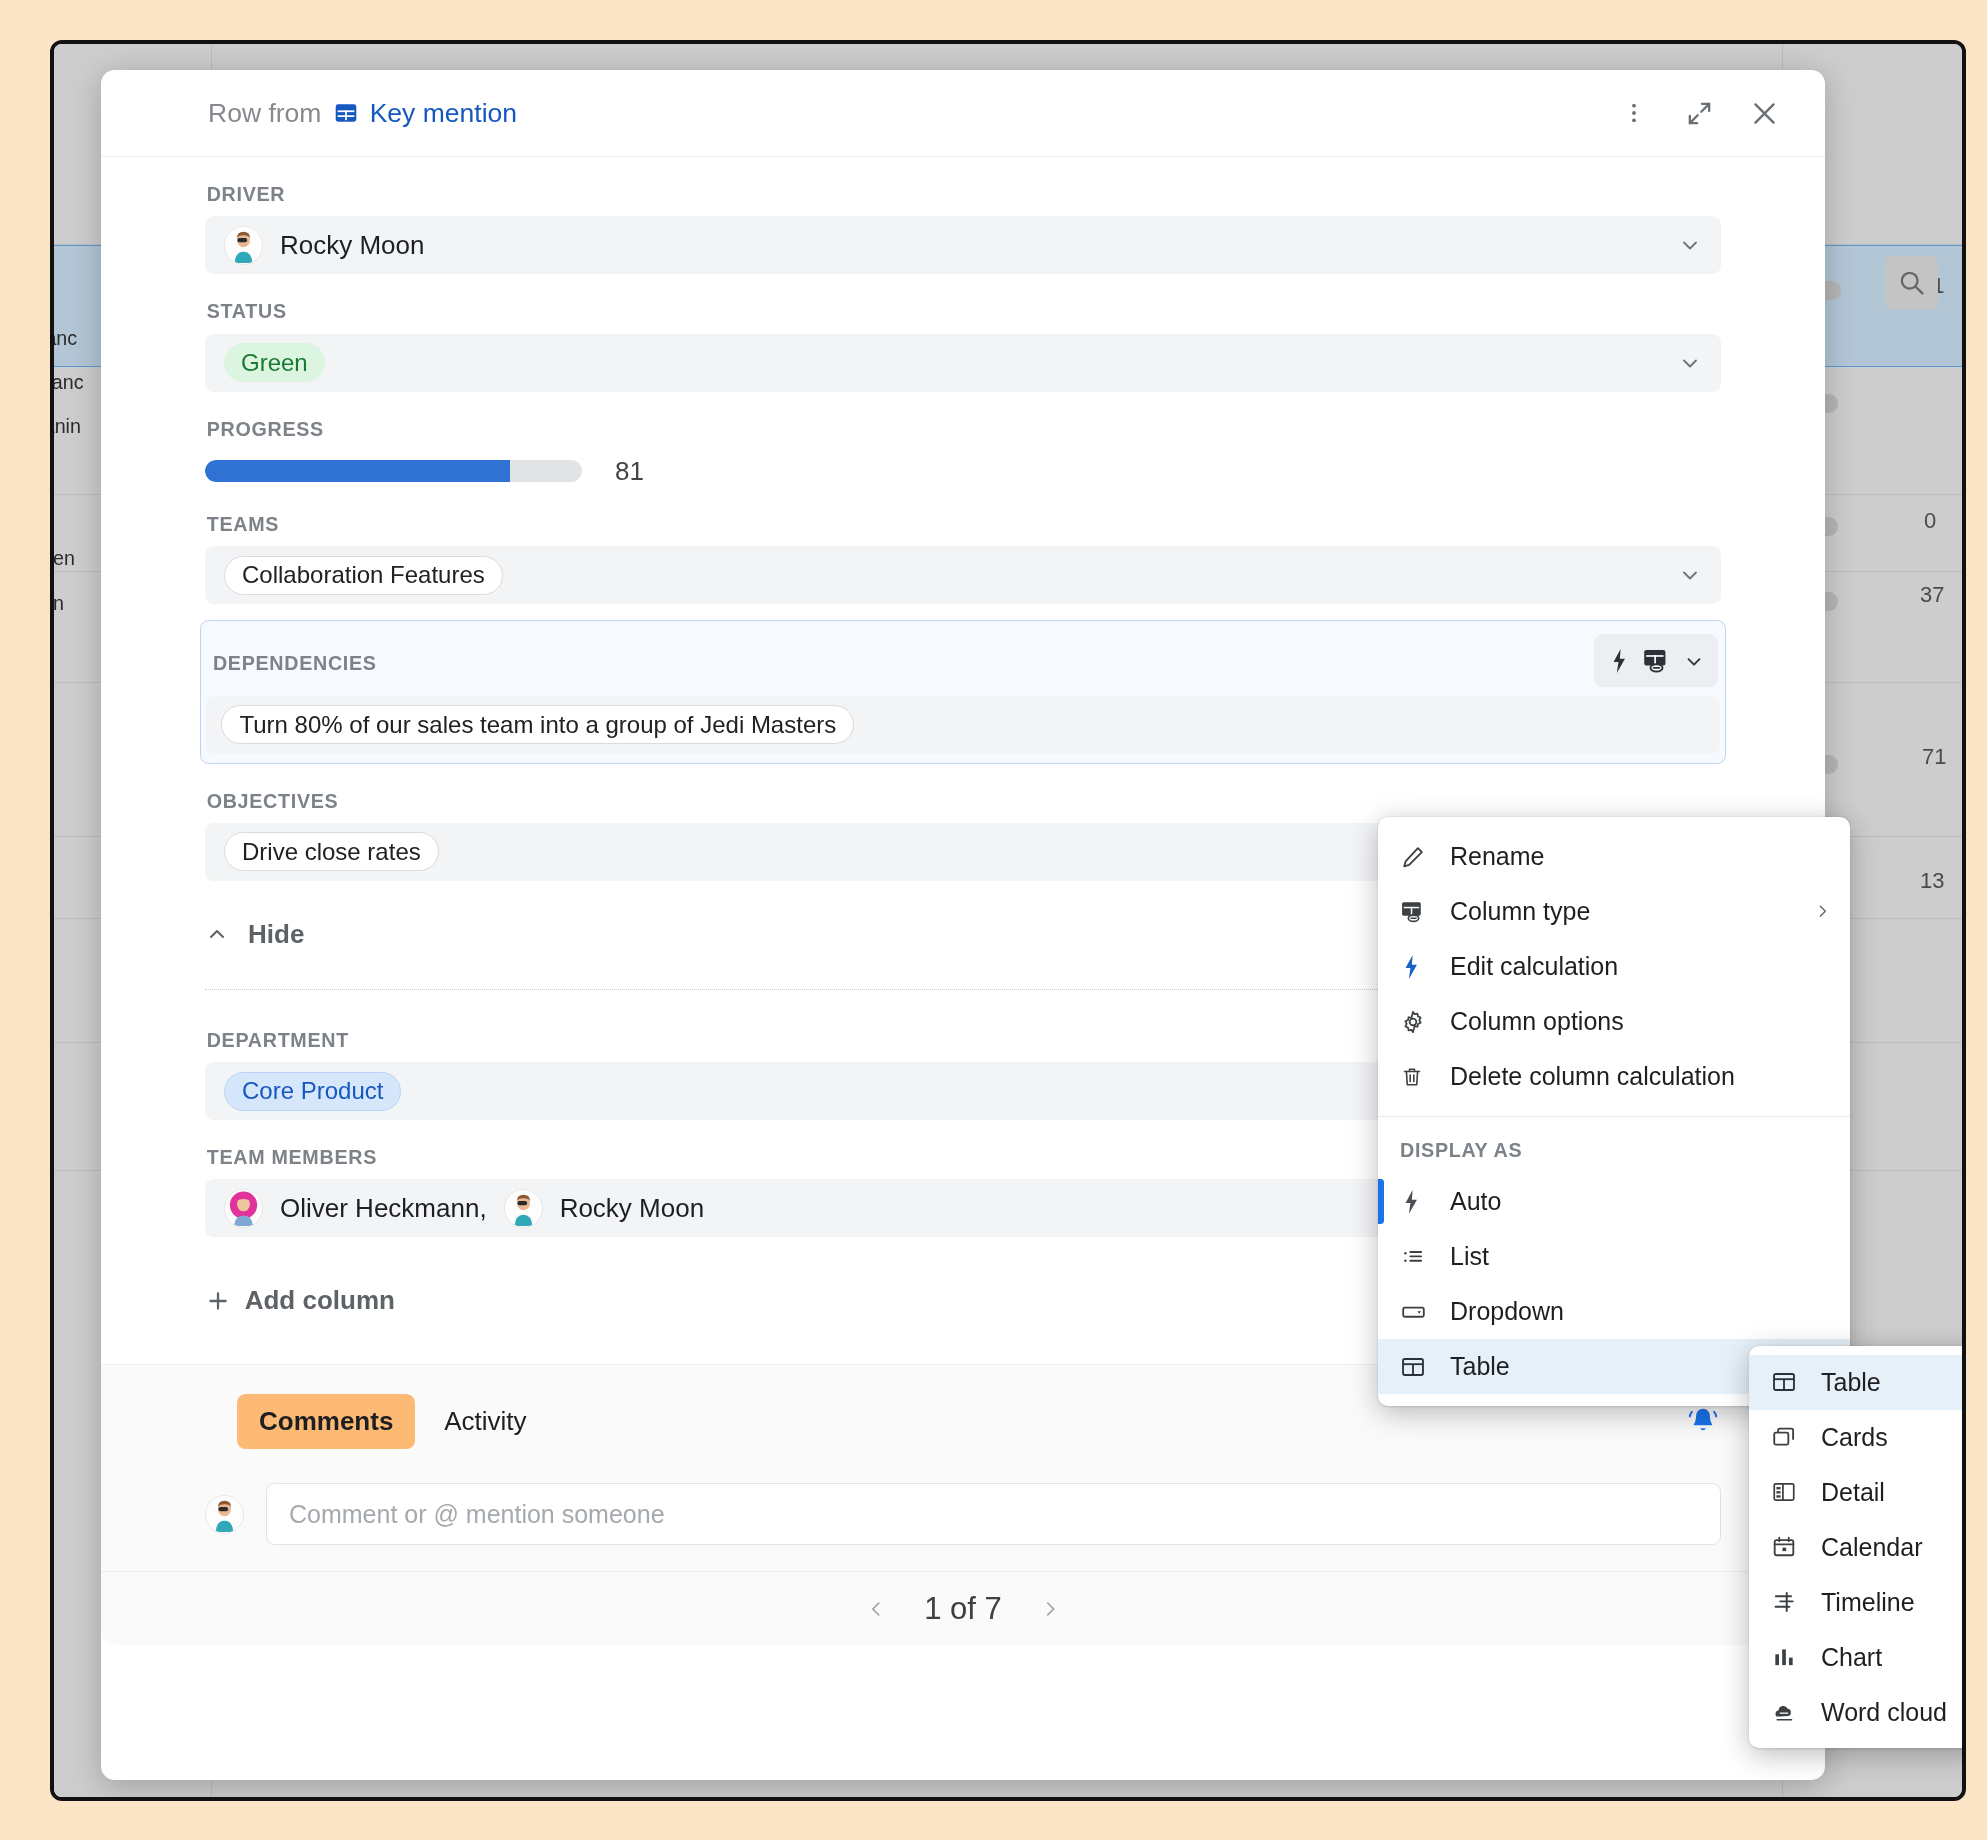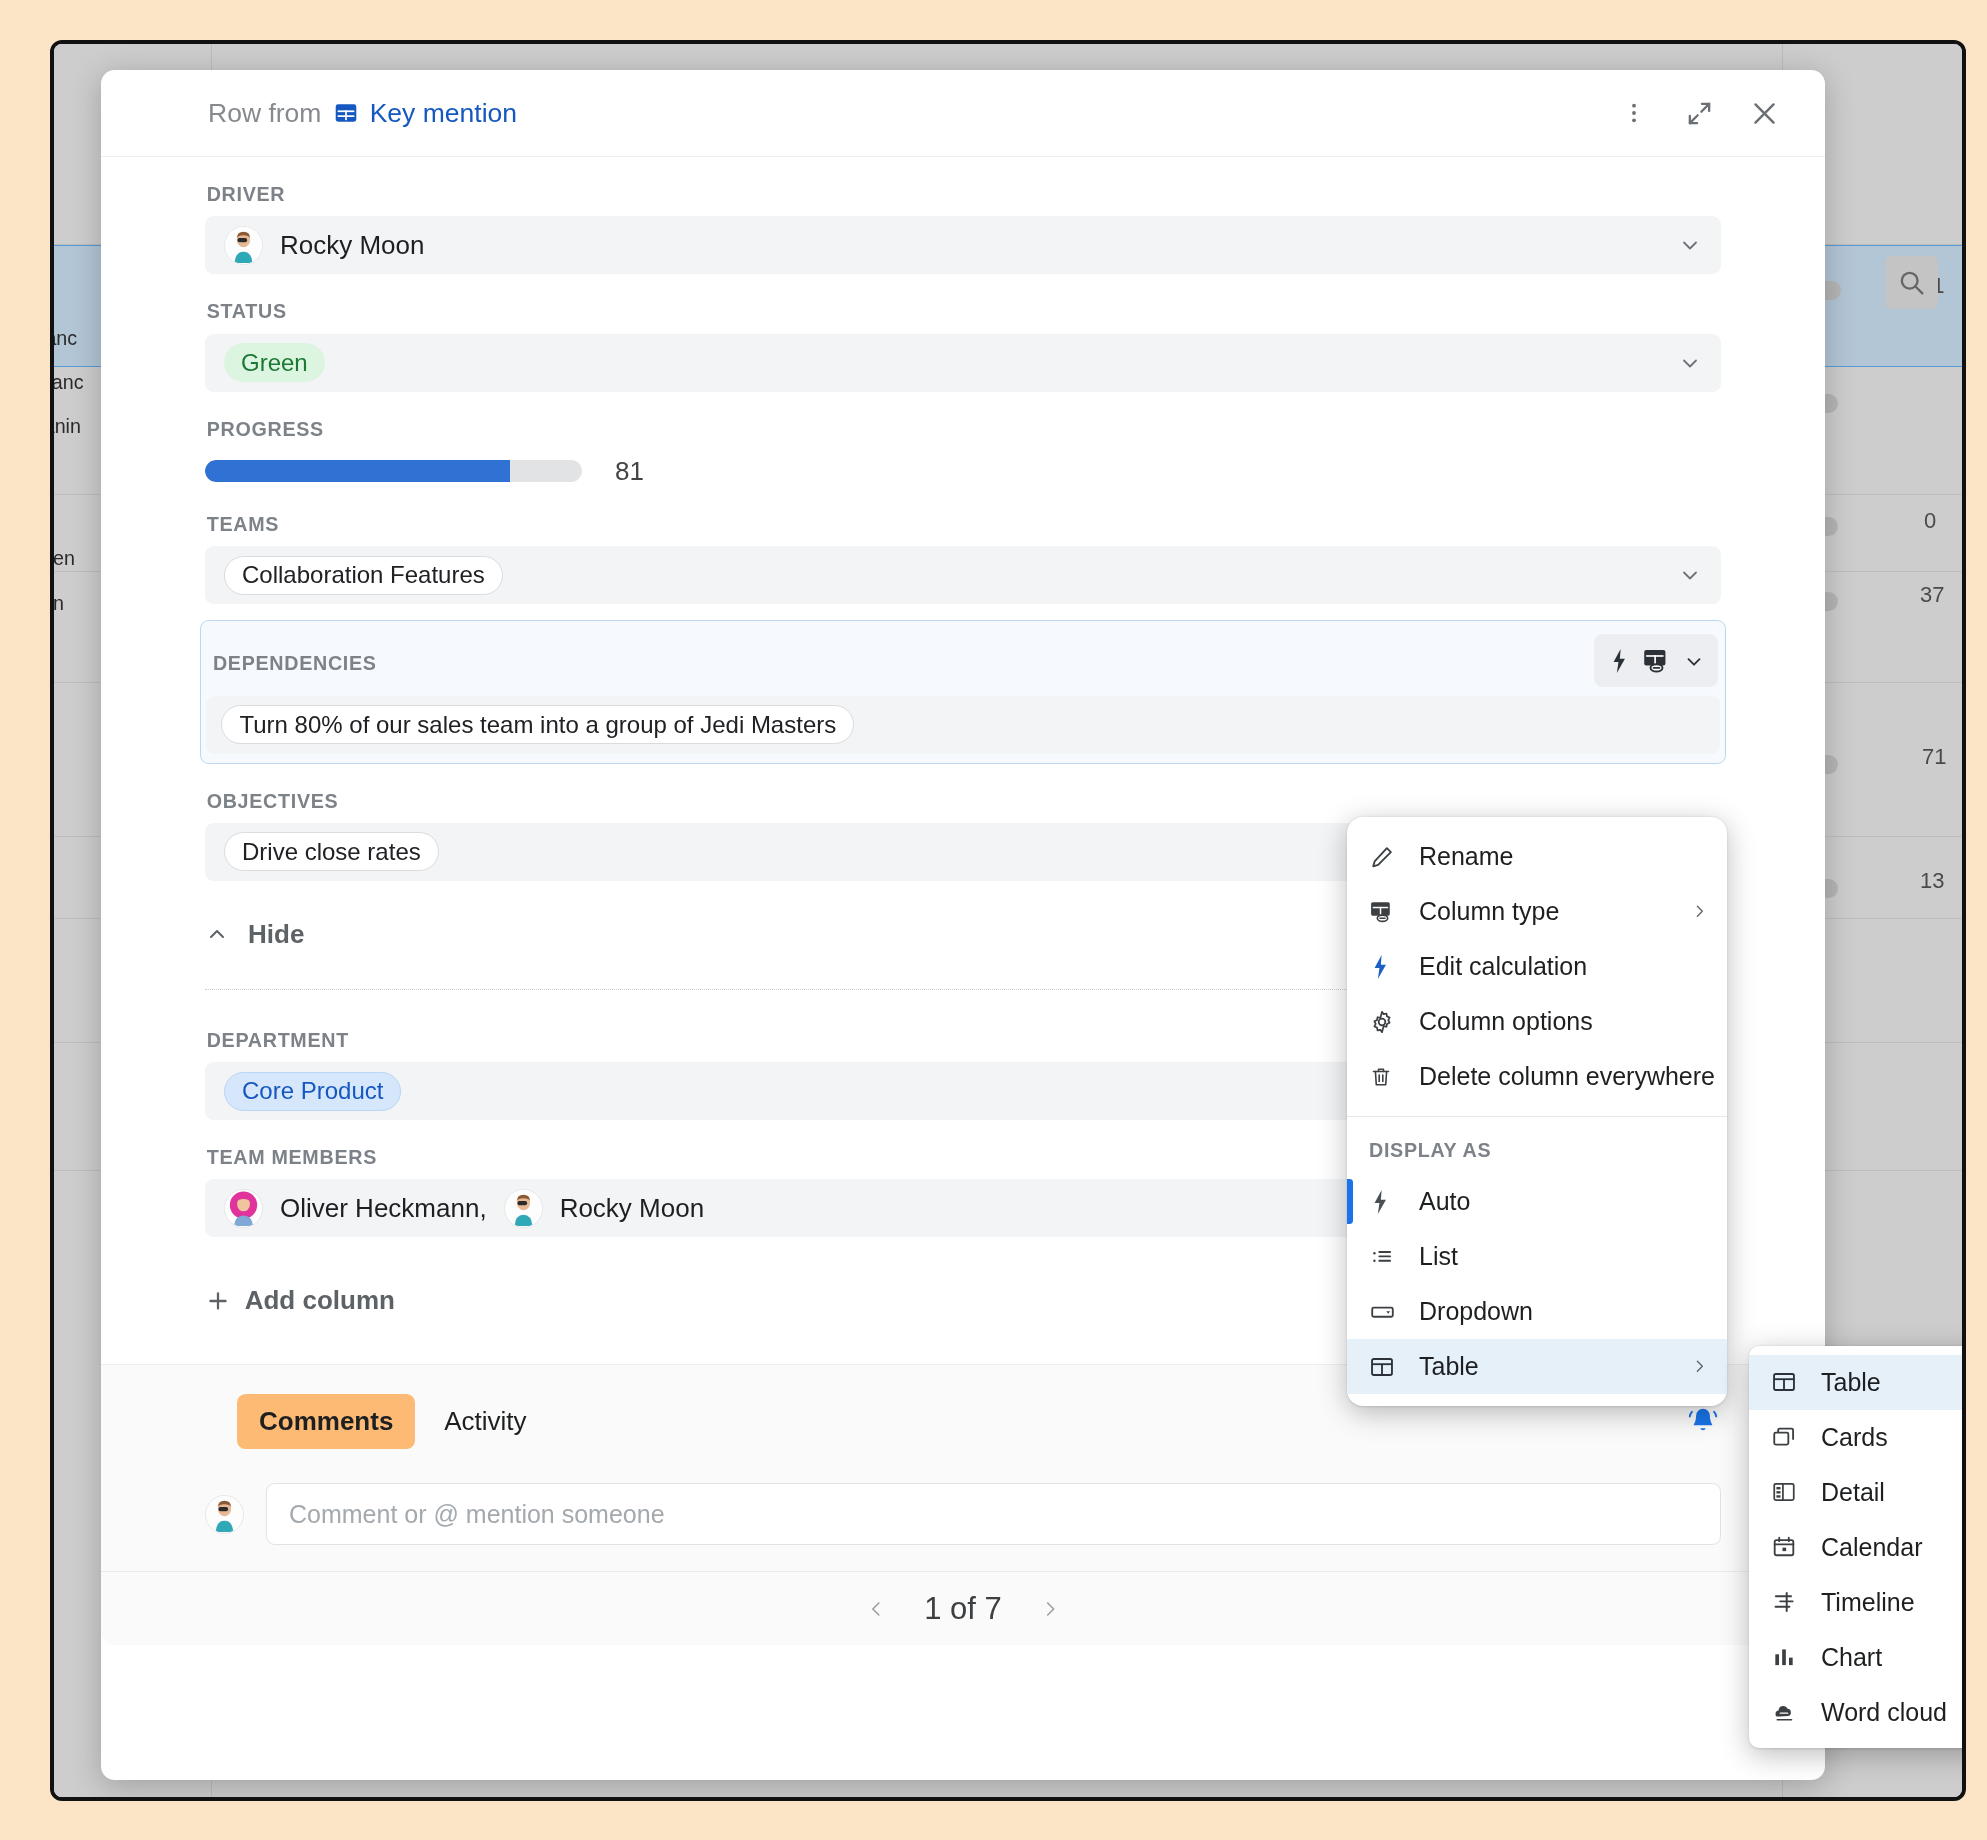--- a/index.html
+++ b/index.html
@@ -165,21 +165,21 @@
   }
   .pager .arrow { color:#9aa0a6; font-size:26px; cursor:pointer; padding:0 5.1px; }
   .pager .label { font-size:31px; color:#3c4043; }
 
   
   .menu {
     position:absolute; background:#ffffff; border-radius:10.3px;
     box-shadow: 0 6.8px 29px rgba(0,0,0,.26), 0 0.9px 2.6px rgba(0,0,0,.12);
     padding: 12px 0; z-index: 50;
   }
-  #column-menu { left:1293px; top:773px; width:380px;border-radius:16px; }
+  #column-menu { left:1324px; top:773px; width:472px; }
   #display-submenu { left:1695px; top:1302px; width:238px; padding:8.6px 0; }
 
   .menu-item {
     display:flex; align-items:center; height:55px; padding: 0 19px 0 22px;
     font-size:25px; color:#1d1f21; cursor:pointer; position:relative;
     white-space:nowrap;
   }
   .menu-item .mi-icon { width:38px; display:flex; align-items:center; justify-content:flex-start; flex:0 0 38px; }
   .menu-item .mi-label { margin-left:12px; }
   .menu-item .mi-arrow { margin-left:auto; color:#5f6368; font-size:20.5px; }
@@ -544,21 +544,21 @@
     <div class="menu-item">
       <span class="mi-icon">
         <svg width="24" height="26" viewBox="0 0 24 24" fill="none" stroke="#3c4043" stroke-width="1.6" stroke-linecap="round" stroke-linejoin="round">
           <path d="M4.5 6.5h15"></path>
             <path d="M9.5 6.5V4.3h5v2.2"></path>
           <path d="M6.4 6.5l.9 13.2h9.4l.9-13.2"></path>
           <line x1="10.2" y1="10" x2="10.2" y2="16.5"></line>
             <line x1="13.8" y1="10" x2="13.8" y2="16.5"></line>
         </svg>
       </span>
-      <span class="mi-label">Delete column everywhere</span>
+      <span class="mi-label">Delete column calculation</span>
     </div>
 
     <div class="menu-sep"></div>
 
     <div class="menu-group-label">DISPLAY AS</div>
 
     <div class="menu-item active-marker">
       <span class="mi-icon">
         <svg width="22" height="26" viewBox="0 0 16 24" fill="#4a4f54">
             <path d="M9.5 1 L3 13 H7.5 L6 23 L13.5 10 H8.8 Z"></path>

